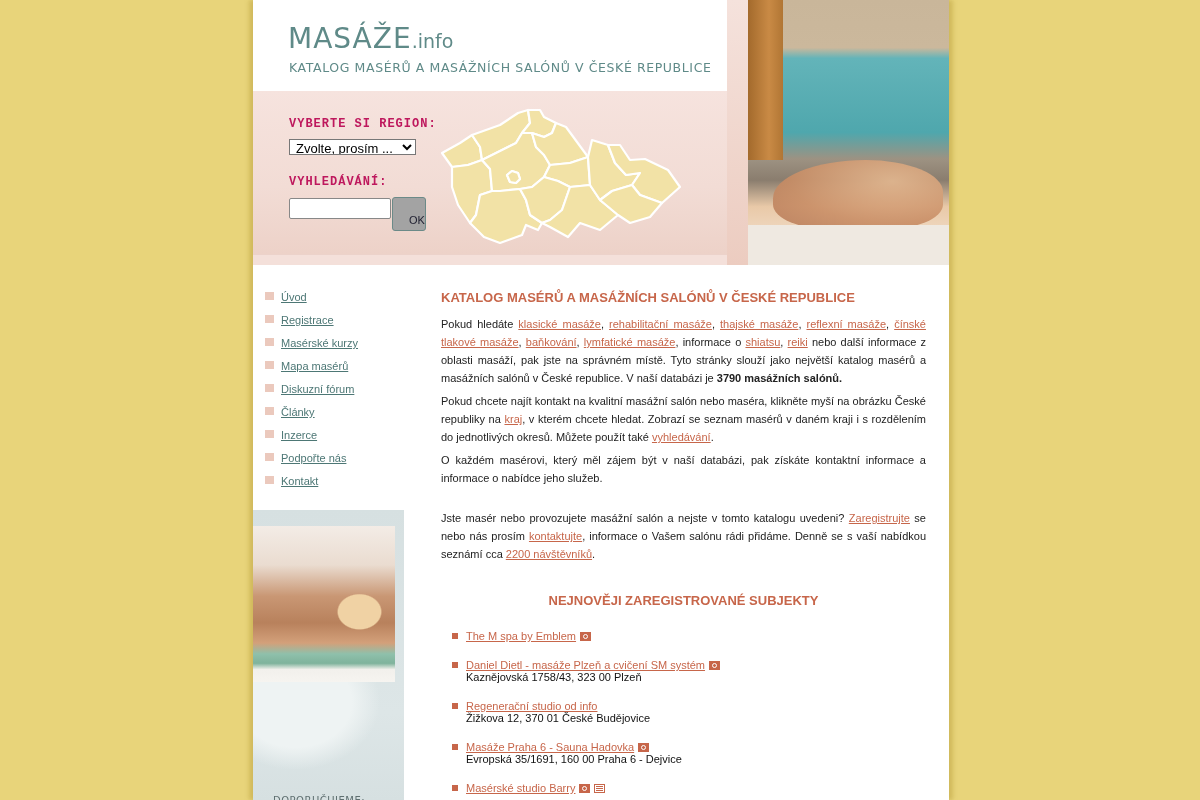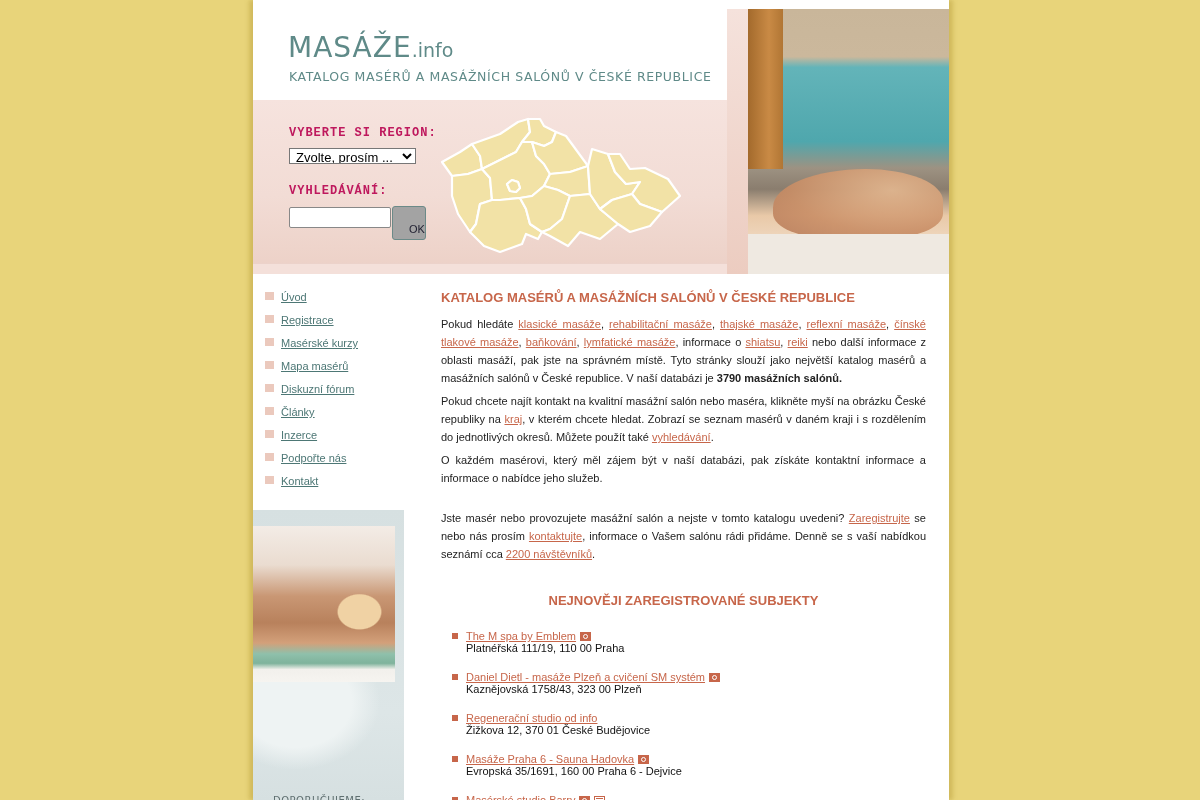--- a/index.html
+++ b/index.html
@@ -7,21 +7,21 @@
     width:1200px; height:800px; overflow:hidden;
     background:#e8d47a;
     font-family:"Liberation Sans", sans-serif;
   }
   #page {
     position:absolute; left:253px; top:0; width:696px; height:800px;
     background:#ffffff;
     box-shadow:-4px 0 4px rgba(170,140,40,0.35), 4px 0 4px rgba(170,140,40,0.35);
   }
   
-  #header { position:absolute; left:0; top:0; width:696px; height:265px;margin-top:9px; }
+  #header { position:absolute; left:0; top:0; width:696px; height:265px; }
   #logo-box {
     position:absolute; left:0; top:0; width:474px; height:91px; background:#fff;
     border-right:1px solid #ecd8d2;
   }
   #logo-title {
     position:absolute; left:35px; top:22px; font-size:28px; letter-spacing:1px;
     color:#5f8a88; font-family:"DejaVu Sans", sans-serif; font-weight:normal;
   }
   #logo-title .info { font-size:19px; letter-spacing:0; }
   #logo-sub {
@@ -239,21 +239,20 @@
     <p>O každém masérovi, který měl zájem být v naší databázi, pak získáte kontaktní informace a informace o nabídce jeho služeb.</p>
 
     <p id="register-para"><span>Jste masér nebo provozujete masážní salón a nejste v tomto katalogu uvedeni? </span><a href="#">Zaregistrujte</a><span> se nebo nás prosím </span><a href="#">kontaktujte</a><span>, informace o Vašem salónu rádi přidáme. Denně se s vaší nabídkou seznámí cca </span><a href="#">2200 návštěvníků</a><span>.</span></p>
 
     <h2 id="new-heading">NEJNOVĚJI ZAREGISTROVANÉ SUBJEKTY</h2>
 
     <ul id="latest-list">
       <li>
         <span class="bullet"></span>
         <a href="#">The M spa by Emblem</a><span class="ico camera"></span>
-        <span class="addr">Platnéřská 111/19, 110 00 Praha</span>
       </li>
       <li>
         <span class="bullet"></span>
         <a href="#">Daniel Dietl - masáže Plzeň a cvičení SM systém</a><span class="ico camera"></span>
         <span class="addr">Kaznějovská 1758/43, 323 00 Plzeň</span>
       </li>
       <li>
         <span class="bullet"></span>
         <a href="#">Regenerační studio od info</a>
         <span class="addr">Žižkova 12, 370 01 České Budějovice</span>

